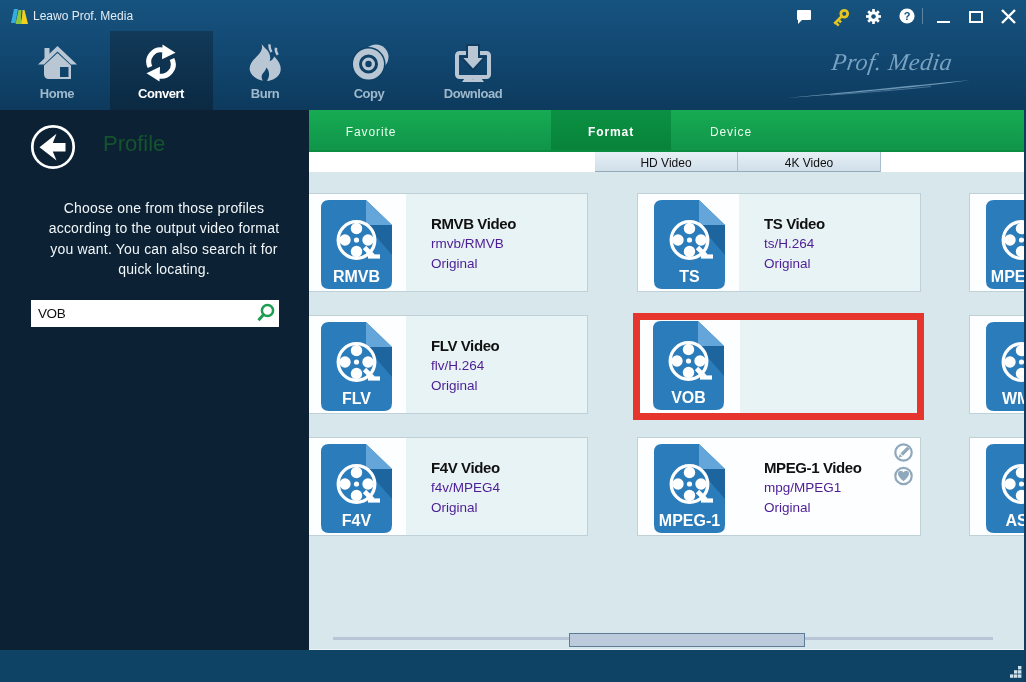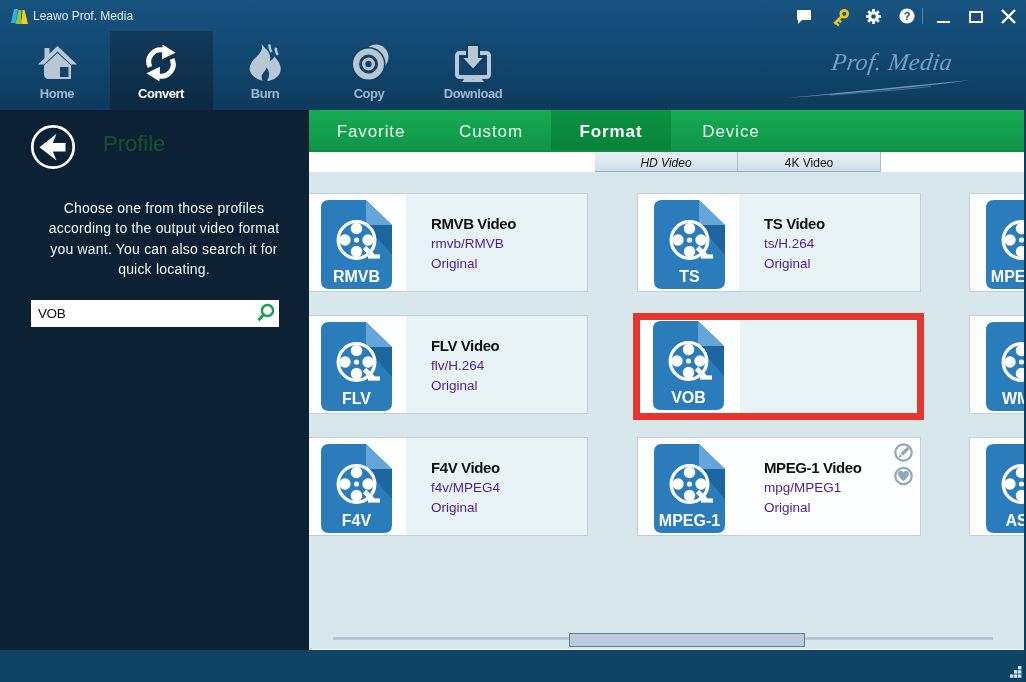--- a/index.html
+++ b/index.html
@@ -19,21 +19,21 @@
   
   #panel{left:0;top:110px;width:309px;height:540px;background:#0c2234;}
   #profileh{left:103px;top:131px;font-size:22px;font-weight:normal;color:#14532d;}
   #desc{left:31px;top:197.5px;width:266px;font-size:14px;line-height:20.5px;letter-spacing:0.2px;color:#f2f6f9;text-align:center;}
   #search{left:31px;top:300px;width:248px;height:27px;background:#ffffff;}
   #searchtxt{left:7px;top:6px;font-size:13.5px;letter-spacing:-0.4px;color:#111;}
   
   #gbar{left:309px;top:110px;width:717px;height:40px;
         background:linear-gradient(180deg,#17ab53 0%,#109549 100%);}
   .gtab{position:absolute;top:0;width:120px;height:38px;line-height:40px;padding-top:2px;text-align:center;
-        font-size:17px;letter-spacing:0.9px;color:#eafcf0;}
+        font-size:12px;letter-spacing:0.9px;color:#eafcf0;}
   #gactive{position:absolute;left:242px;top:0;width:120px;height:40px;
         background:linear-gradient(180deg,#0b9143 0%,#088338 100%);}
   
   #sbar{left:309px;top:150px;width:717px;height:22px;background:#ffffff;border-top:2px solid #0c8c40;box-sizing:border-box;}
   .stab{position:absolute;top:0;height:20px;line-height:23px;text-align:center;font-size:12px;color:#111;
         background:linear-gradient(180deg,#e7f0f7 0%,#d0dfe9 100%);
         border-bottom:1px solid #96abb9;box-sizing:border-box;}
   #stab0{left:2px;width:142px;background:#f4fafb;border:none;height:20px;}
   
   #grid{left:309px;top:172px;width:715px;height:477px;background:#d8e7ec;overflow:hidden;}
@@ -163,28 +163,27 @@
   <div class="abs" id="searchtxt">VOB</div>
   <svg class="abs" style="left:223px;top:2px" width="22" height="22" viewBox="0 0 22 22">
     <circle cx="13.5" cy="8.5" r="5.6" fill="none" stroke="#1c9e50" stroke-width="2.5"></circle>
     <path d="M9.4,12.8 L4.5,18.2" stroke="#1c9e50" stroke-width="3"></path>
   </svg>
 </div>
 
 <div class="abs" id="gbar">
   <div id="gactive"></div>
   <div class="gtab" style="left:2px;">Favorite</div>
-  <div class="gtab" style="left:122px;">Custom</div>
   <div class="gtab" style="left:242px;font-weight:bold;color:#fff;">Format</div>
   <div class="gtab" style="left:362px;">Device</div>
 </div>
 
 <div class="abs" id="sbar">
   <div class="stab" style="left:144px;width:128px;border-left:1px solid #aabfcc;border-right:1px solid #aabfcc;margin-top:45px;">Common Audio</div>
-  <div class="stab" style="left:286px;width:143px;border-right:1px solid #aabfcc;font-style:italic;">HD Video</div>
+  <div class="stab" style="left:286px;width:143px;border-right:1px solid #aabfcc;">HD Video</div>
   <div class="stab" style="left:429px;width:143px;border-right:1px solid #aabfcc;">4K Video</div>
   <div class="stab" style="left:572px;width:145px;background:#fff;border-bottom:none;"></div>
 </div>
 
 <div class="abs" id="grid">
 
   <div class="card" style="left:-5px;top:21px;">
     <div class="wzone"></div>
     <svg class="cicon" width="71" height="89" viewBox="0 0 71 89">
       <path d="M8,0 H45 L71,25 V81 Q71,89 63,89 H8 Q0,89 0,81 V8 Q0,0 8,0 Z" fill="#2b7cba"></path>

